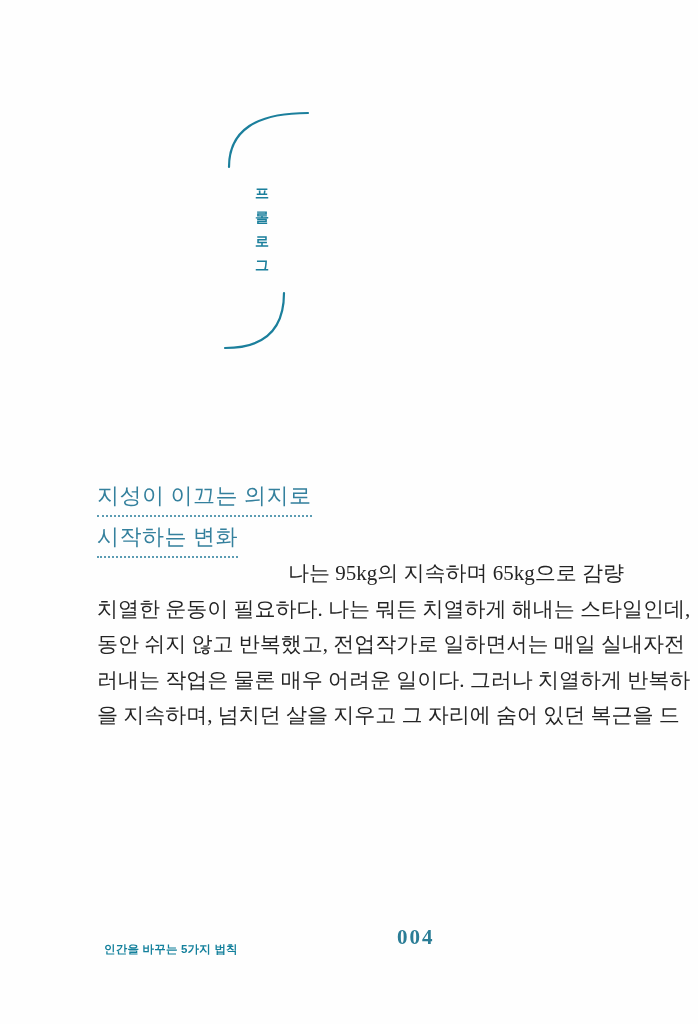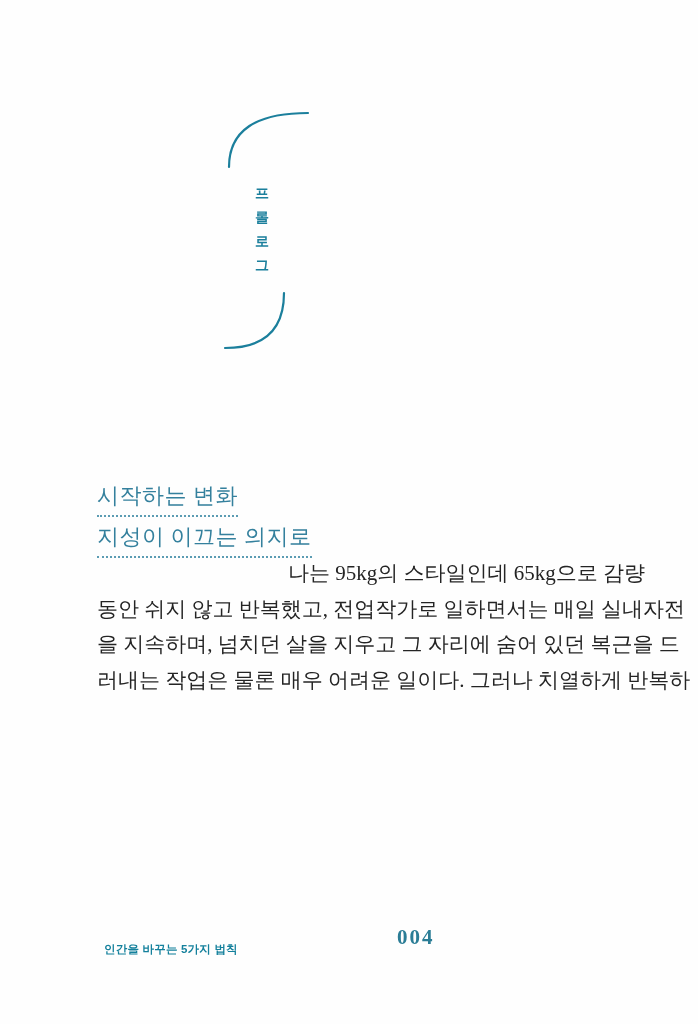--- a/index.html
+++ b/index.html
@@ -112,28 +112,29 @@
 <div class="page">
 
   <svg class="arcs" viewBox="0 0 110 260" aria-hidden="true">
     <path d="M 19 67 Q 19 13 98 13"></path>
     <path d="M 74 193 Q 74 248 15 248"></path>
   </svg>
 
   <div class="vertical-title">프롤로그</div>
 
   <div class="heading">
+    <span class="h-row"><span class="h-line">지성이 이끄는 의지로</span></span>
     <span class="h-row"><span class="h-line">시작하는 변화</span></span>
-    <span class="h-row"><span class="h-line">지성이 이끄는 의지로</span></span>
   </div>
 
   <div class="bodytext">
-    <div class="line indent">나는 95kg의 스타일인데 65kg으로 감량</div>
+    <div class="line indent">나는 95kg의 지속하며 65kg으로 감량</div>
+    <div class="line">치열한 운동이 필요하다. 나는 뭐든 치열하게 해내는 스타일인데,</div>
     <div class="line">동안 쉬지 않고 반복했고, 전업작가로 일하면서는 매일 실내자전</div>
+    <div class="line">러내는 작업은 물론 매우 어려운 일이다. 그러나 치열하게 반복하</div>
     <div class="line">을 지속하며, 넘치던 살을 지우고 그 자리에 숨어 있던 복근을 드</div>
-    <div class="line">러내는 작업은 물론 매우 어려운 일이다. 그러나 치열하게 반복하</div>
   </div>
 
   <div class="footer-title">인간을 바꾸는 5가지 법칙</div>
 
   <div class="page-number">004</div>
 
 </div>
 
 </body></html>

